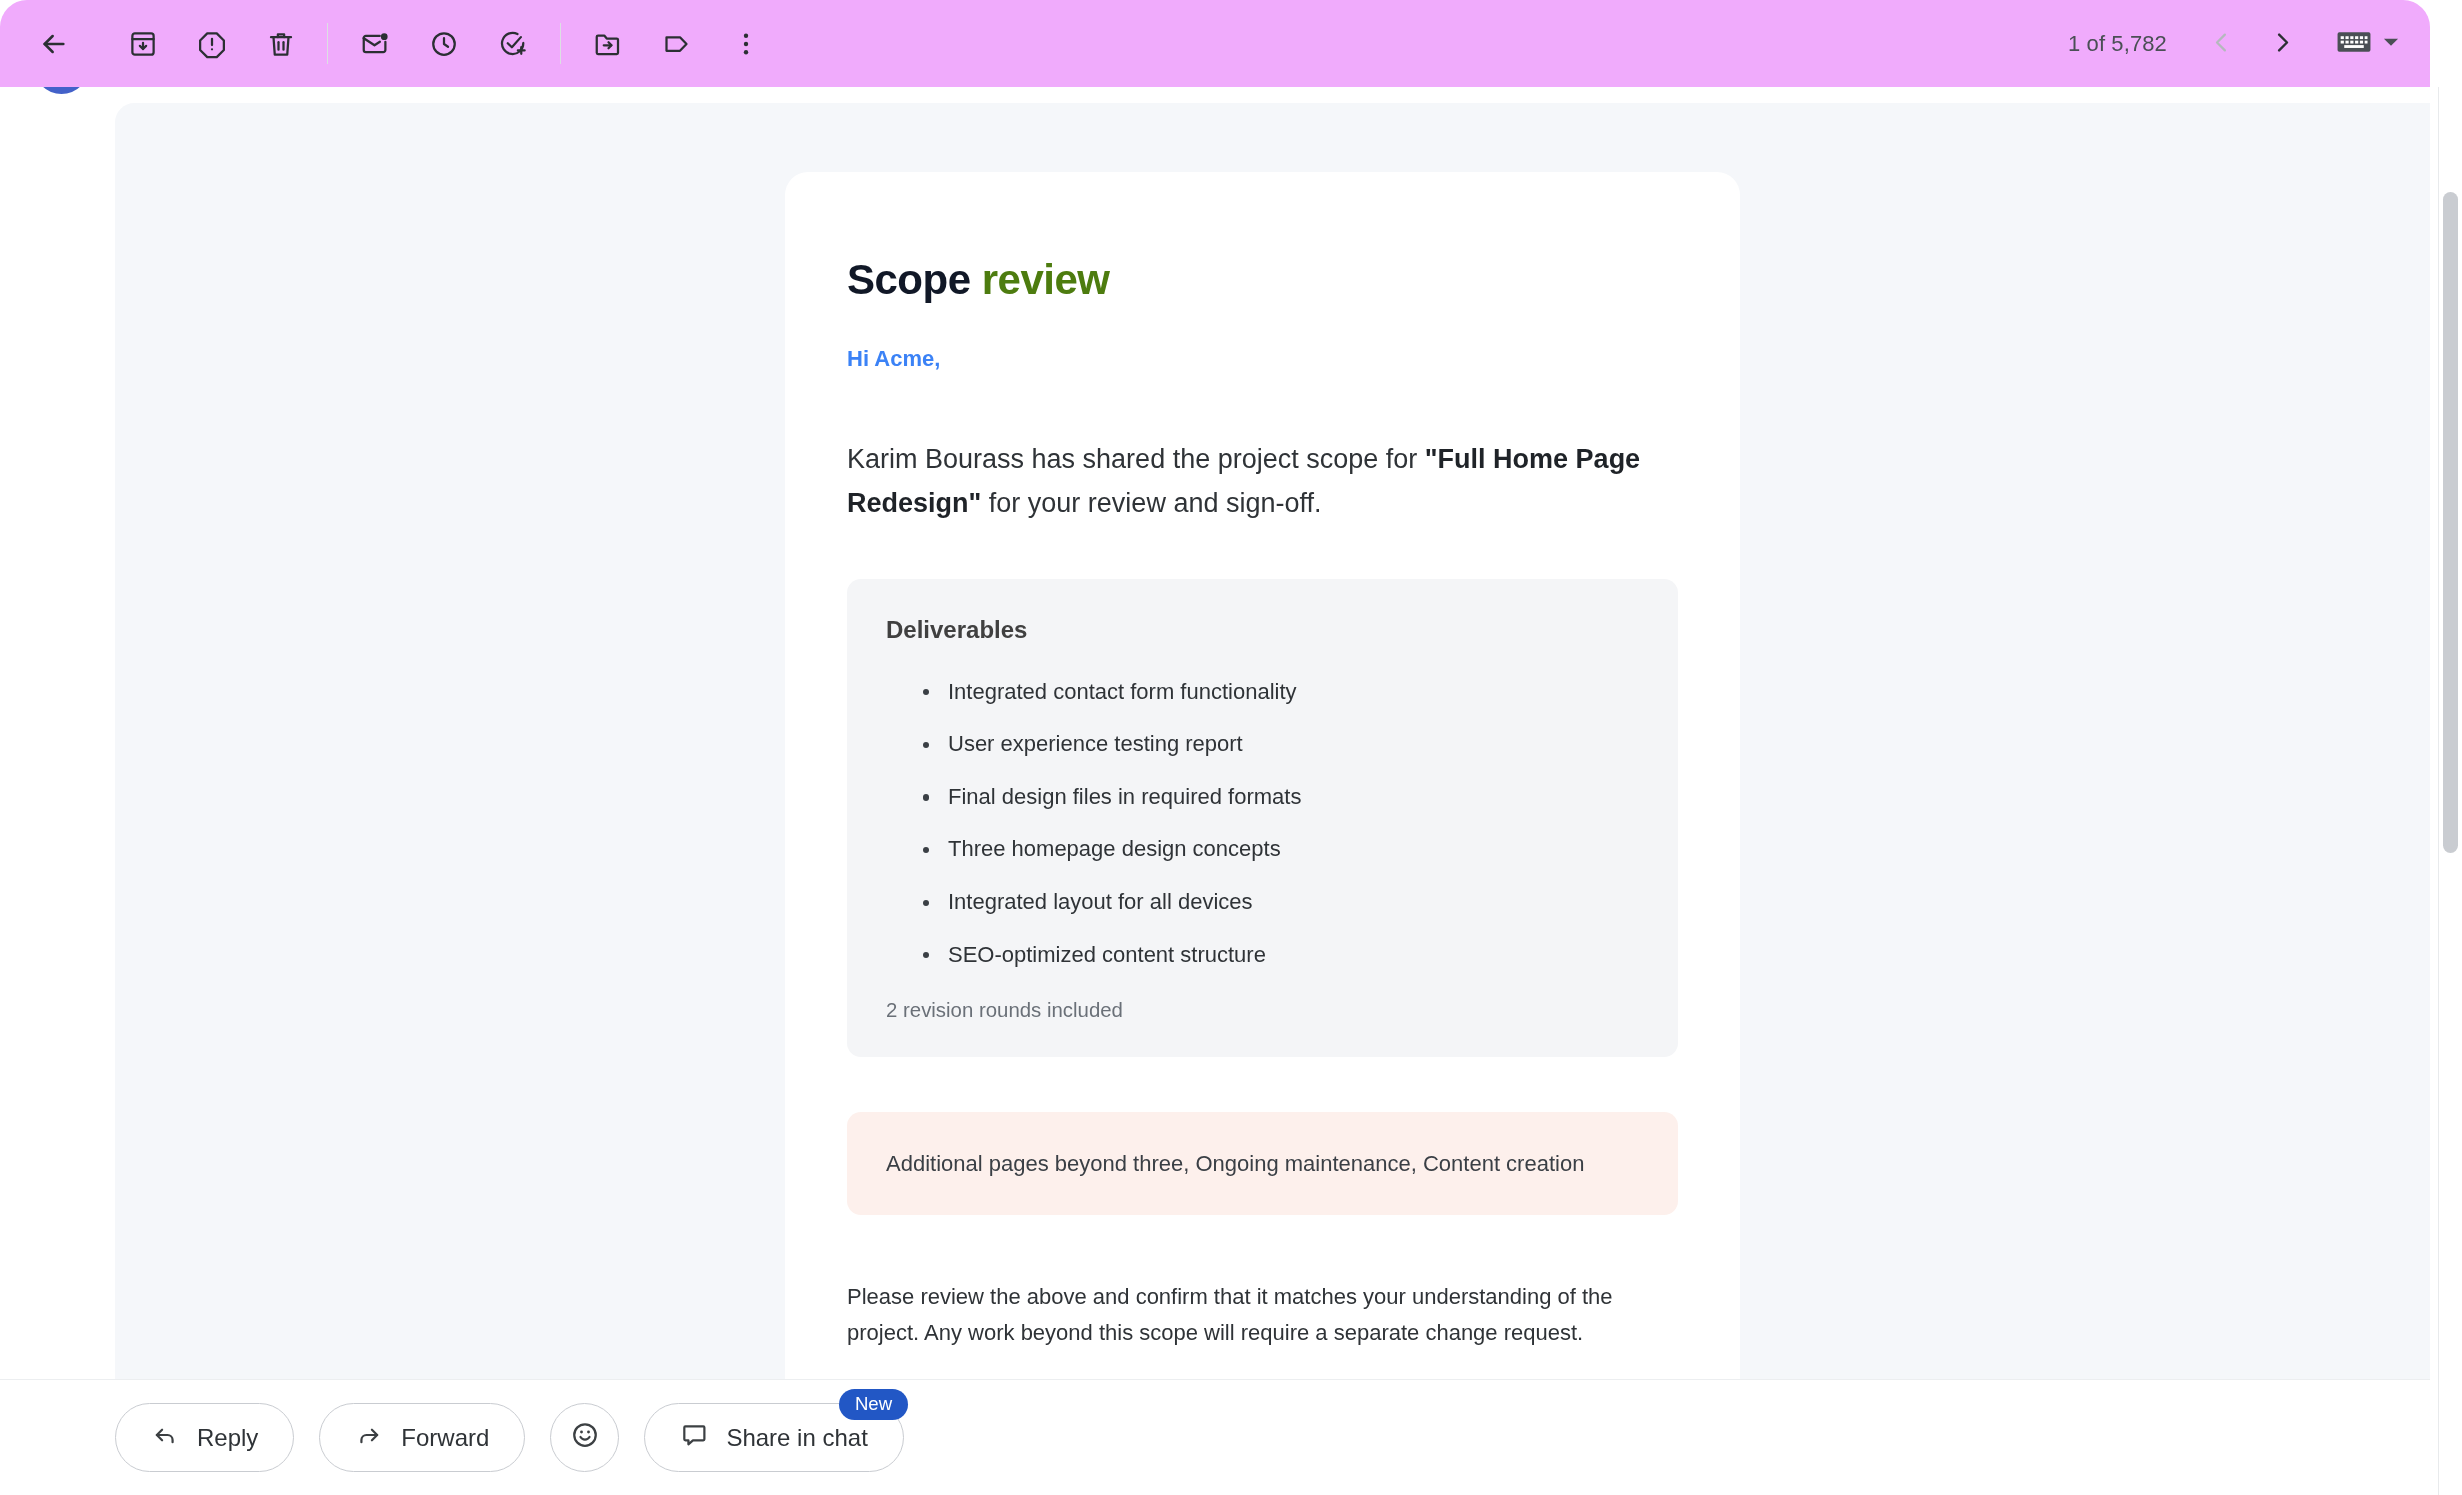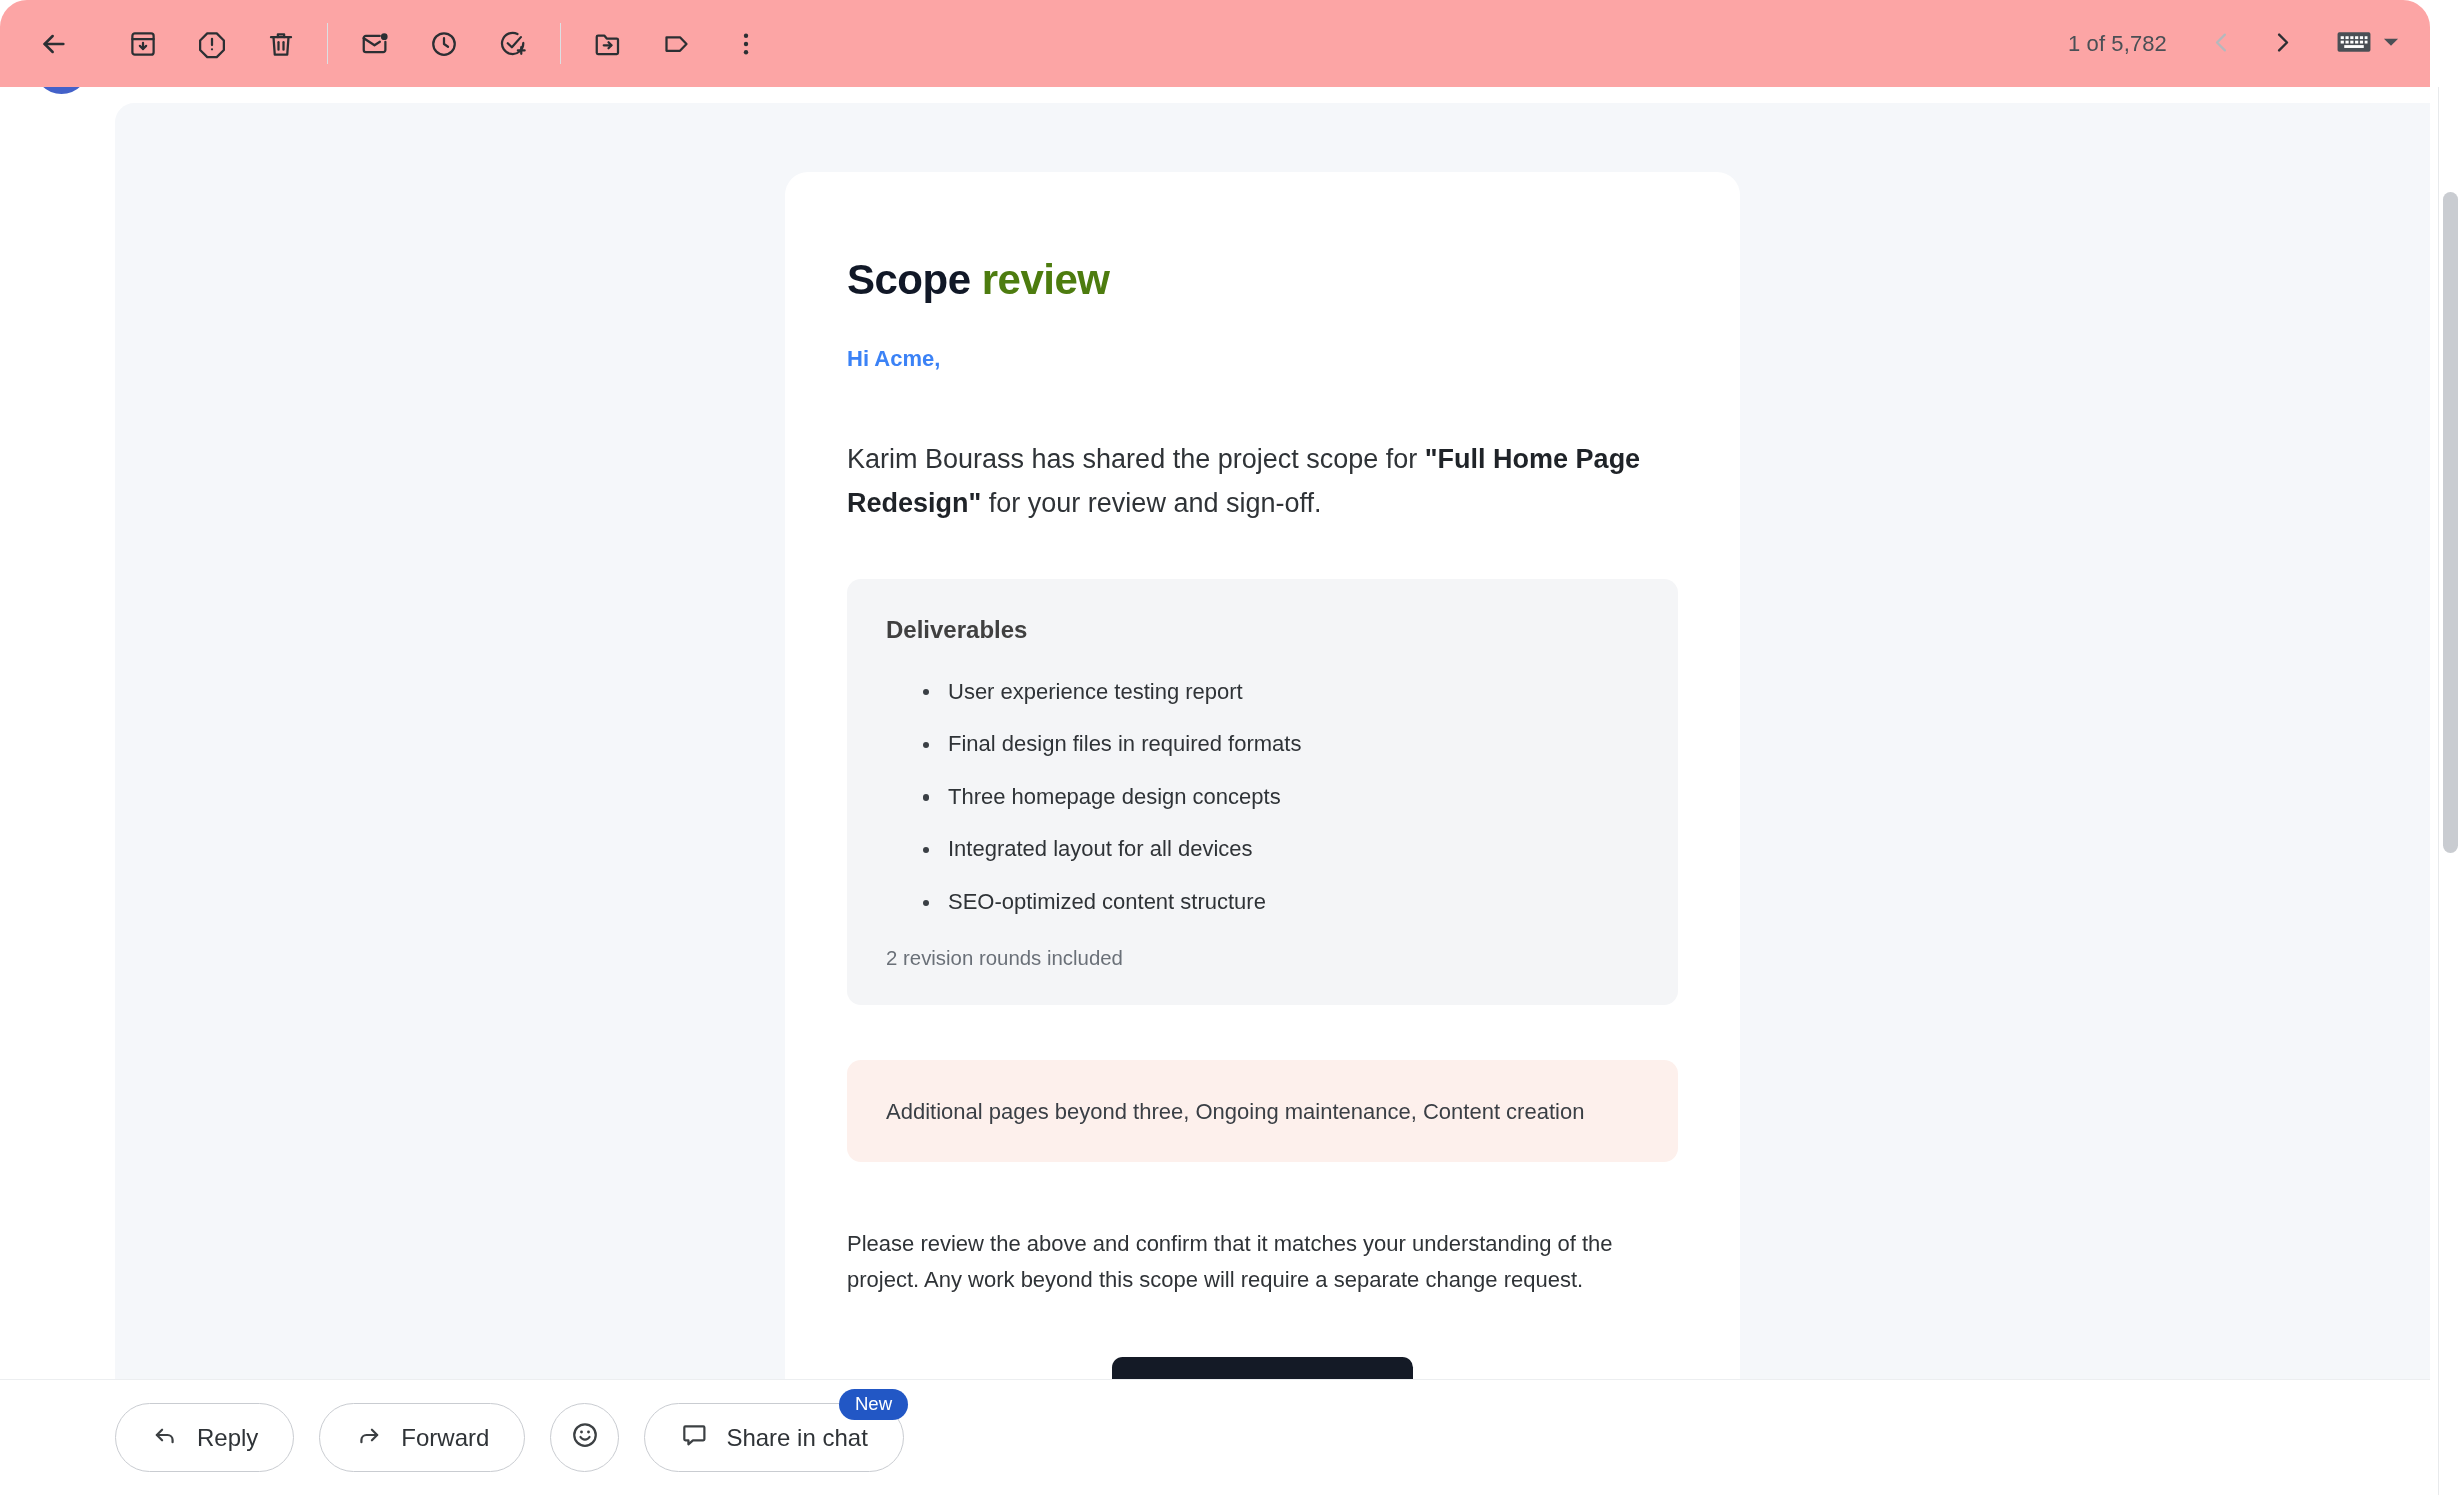--- a/index.html
+++ b/index.html
@@ -20,21 +20,21 @@
     background: #ffffff;
     overflow: hidden;
   }
 
   
   .toolbar {
     position: absolute;
     top: 0; left: 0;
     width: 2430px;
     height: 87px;
-    background: #fca5a5;
+    background: #f0abfc;
     border-top-left-radius: 27px;
     border-top-right-radius: 27px;
     display: flex;
     align-items: center;
     z-index: 30;
     justify-content: flex-end;
   }
   .tb-left {
     display: flex;
     align-items: center;
@@ -499,20 +499,21 @@
           <span class="accent">review</span>
         </h1>
 
         <p class="greeting">Hi Acme,</p>
 
         <p class="intro"><span>Karim Bourass has shared the project scope for </span><b>"Full Home Page Redesign"</b><span> for your review and sign-off.</span></p>
 
         <div class="panel panel-deliverables">
           <div class="panel-title">Deliverables</div>
           <ul>
+            <li>Integrated contact form functionality</li>
             <li>User experience testing report</li>
             <li>Final design files in required formats</li>
             <li>Three homepage design concepts</li>
             <li>Integrated layout for all devices</li>
             <li>SEO-optimized content structure</li>
           </ul>
           <div class="panel-note">2 revision rounds included</div>
         </div>
 
         <div class="panel panel-oos">

